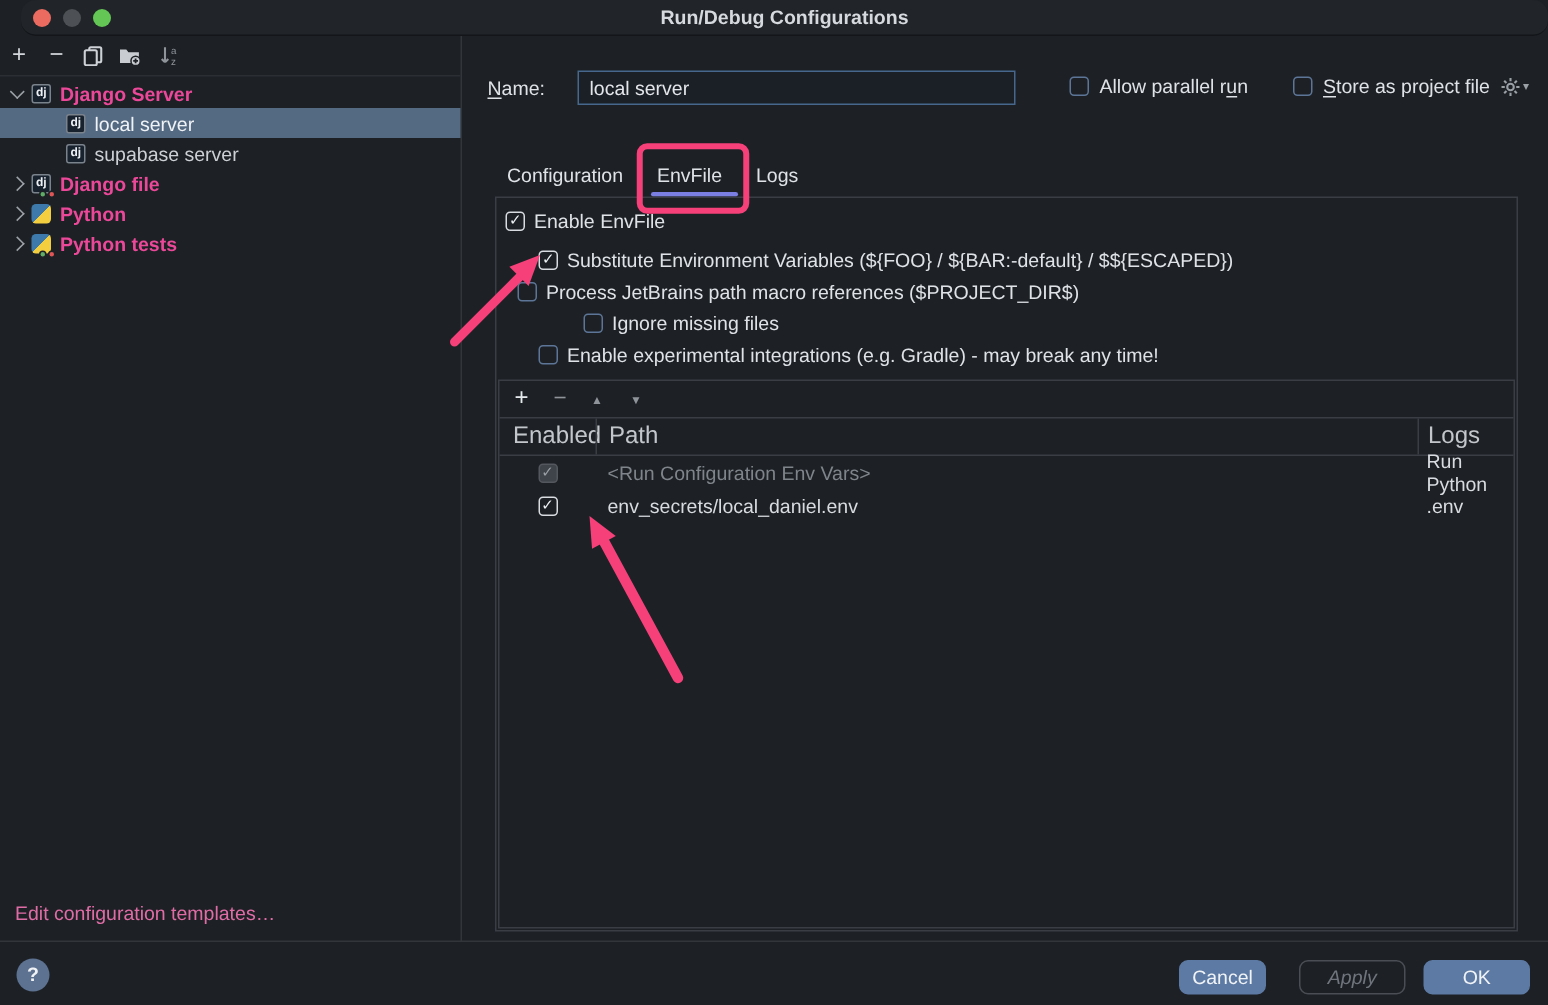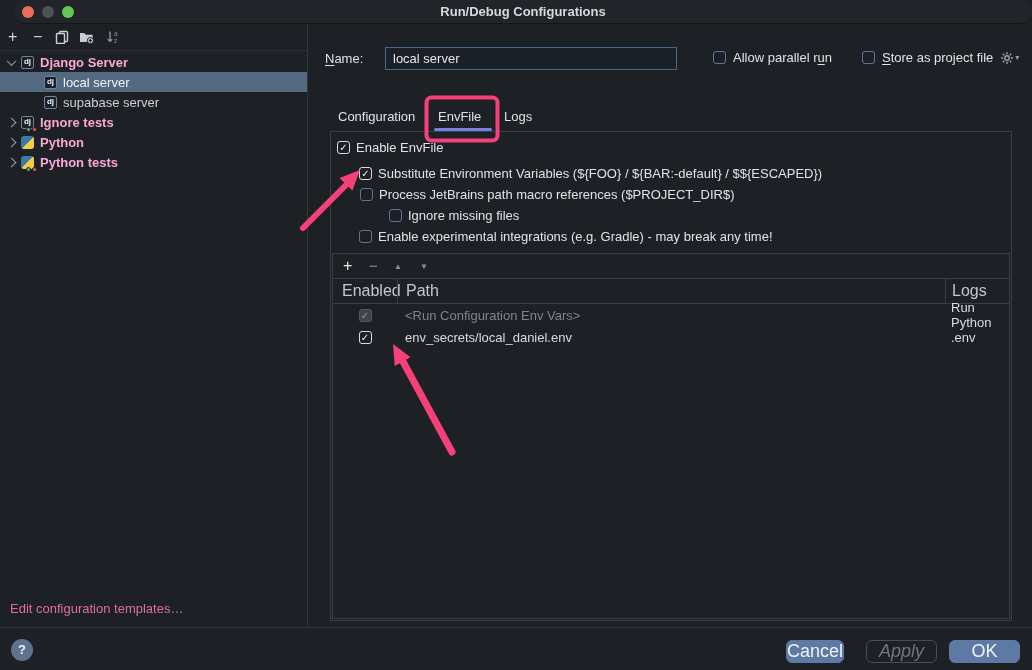--- a/index.html
+++ b/index.html
@@ -18,21 +18,21 @@
   
   .sidebar { position:absolute; top:24px; left:0; width:308px; height:604px; border-right:1px solid #32363b; }
   .side-toolbar { position:absolute; top:0; left:0; right:0; height:27px; border-bottom:1px solid #2b2f34; }
   .tbi { position:absolute; top:0; height:26px; line-height:26px; color:#d3d7db; font-size:16px; cursor:default; }
   .tbi svg { vertical-align:middle; }
   .tree { position:absolute; top:28px; left:0; right:0; }
   .trow { position:absolute; left:0; right:0; height:20px; display:flex; align-items:center; gap:6px; color:#cdd0d4; }
   .trow.group { padding-left:8px; }
   .trow.child { padding-left:44px; }
   .trow.sel { background:#546a83; color:#f0f3f6; }
-  .trow .lbl.b { font-weight:bold; color:#f9a8d4; }
+  .trow .lbl.b { font-weight:bold; color:#ec4899; }
   .chev { width:7px; height:7px; border-right:1.6px solid #9da2a8; border-bottom:1.6px solid #9da2a8; flex:0 0 auto; }
   .chev.down { transform:rotate(45deg) translate(-1px,-1px); }
   .chev.right { transform:rotate(-45deg); }
   .iconwrap { position:relative; width:13px; height:13px; flex:0 0 auto; }
   .dj { display:block; width:13px; height:13px; background:#18222e; border:1px solid #7a828c; border-radius:2px;
         color:#eef1f4; font-size:8px; font-weight:bold; line-height:10px; text-align:center; }
   .py { display:block; width:13px; height:13px; border-radius:3px; background:linear-gradient(135deg,#3d7aab 50%,#f3cf3f 50%); }
   .marks { position:absolute; right:-3px; bottom:-3px; display:flex; gap:1px; }
   .marks i { width:5px; height:5px; border-radius:50%; border:1px solid #1d2126; }
   .marks .g { background:#5fad65; }
@@ -70,21 +70,21 @@
   .thead .c3 { width:64px; padding-left:6px; border-left:1px solid #3a3e44; height:100%; display:flex; align-items:center; }
   .erow { display:flex; align-items:center; height:22px; color:#d8dbdf; }
   .erow .c1 { width:64px; display:flex; justify-content:center; }
   .erow .c2 { flex:1; padding-left:8px; }
   .erow .c3 { width:64px; padding-left:6px; }
   .erow.muted .c2 { color:#7f848b; }
   
   .footer { position:absolute; left:0; right:0; top:627px; bottom:0; border-top:1px solid #32363b; }
   .helpbtn { position:absolute; left:11px; top:11px; width:22px; height:22px; border-radius:50%; background:#5d7191;
              color:#f0f3f6; font-weight:bold; text-align:center; line-height:22px; cursor:pointer; }
-  .btn { position:absolute; top:12px; height:23px; border-radius:6px; font-family:inherit; font-size:18px; cursor:pointer; }
+  .btn { position:absolute; top:12px; height:23px; border-radius:6px; font-family:inherit; font-size:13px; cursor:pointer; }
   .btn.filled { background:#5d7aa4; border:1px solid #5d7aa4; color:#f0f3f6; }
   .btn.ghost { background:transparent; border:1px solid #4a4e54; color:#70757d; }
   .btn.cancel { left:786px; width:58px; }
   .btn.apply { left:866px; width:71px;font-style:italic; }
   .btn.ok { left:949px; width:71px; }
   
   .overlay { position:absolute; inset:0; z-index:40; pointer-events:none; }
 </style>
 </head>
 <body>
@@ -143,21 +143,21 @@
       </div>
       <div class="trow group" style="top: 60px;">
         <span class="chev right"></span>
         <span class="iconwrap">
           <span class="dj">dj</span>
           <span class="marks">
             <i class="g"></i>
             <i class="r"></i>
           </span>
         </span>
-        <span class="lbl b">Ignore tests</span>
+        <span class="lbl b">Django file</span>
       </div>
       <div class="trow group" style="top: 80px;">
         <span class="chev right"></span>
         <span class="iconwrap">
           <span class="py"></span>
         </span>
         <span class="lbl b">Python</span>
       </div>
       <div class="trow group" style="top: 100px;">
         <span class="chev right"></span>
@@ -208,21 +208,21 @@
 <div class="panel"></div>
 <div id="options">
     <div class="opt" style="left: 337px; top: 140px;">
       <span class="cb checked">✓</span>
       <span class="olabel">Enable EnvFile</span>
     </div>
     <div class="opt" style="left: 359px; top: 166px;">
       <span class="cb checked">✓</span>
       <span class="olabel">Substitute Environment Variables (${FOO} / ${BAR:-default} / $${ESCAPED})</span>
     </div>
-    <div class="opt" style="left: 360px; top: 187px;">
+    <div class="opt" style="left: 345px; top: 187px;">
       <span class="cb"></span>
       <span class="olabel">Process JetBrains path macro references ($PROJECT_DIR$)</span>
     </div>
     <div class="opt" style="left: 359px; top: 208px; padding-left: 30px;">
       <span class="cb"></span>
       <span class="olabel">Ignore missing files</span>
     </div>
     <div class="opt" style="left: 359px; top: 229px;">
       <span class="cb"></span>
       <span class="olabel">Enable experimental integrations (e.g. Gradle) - may break any time!</span>

